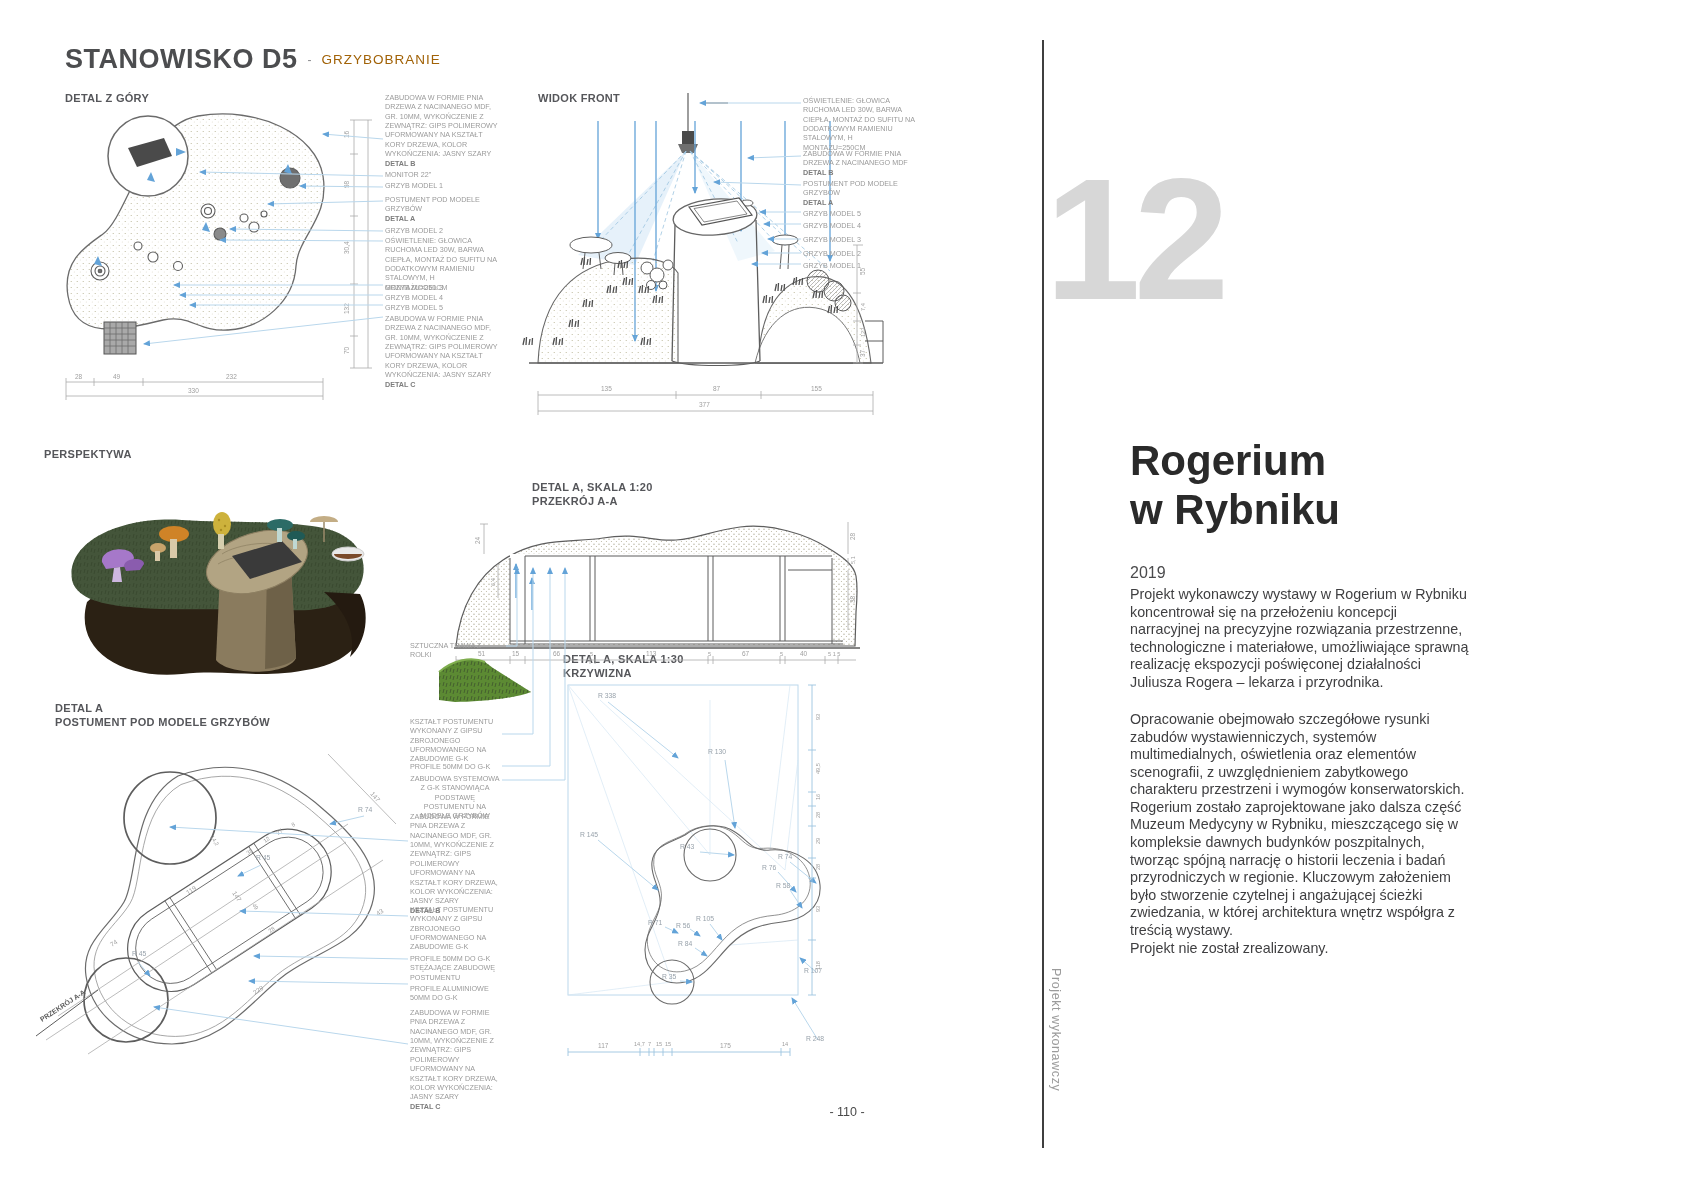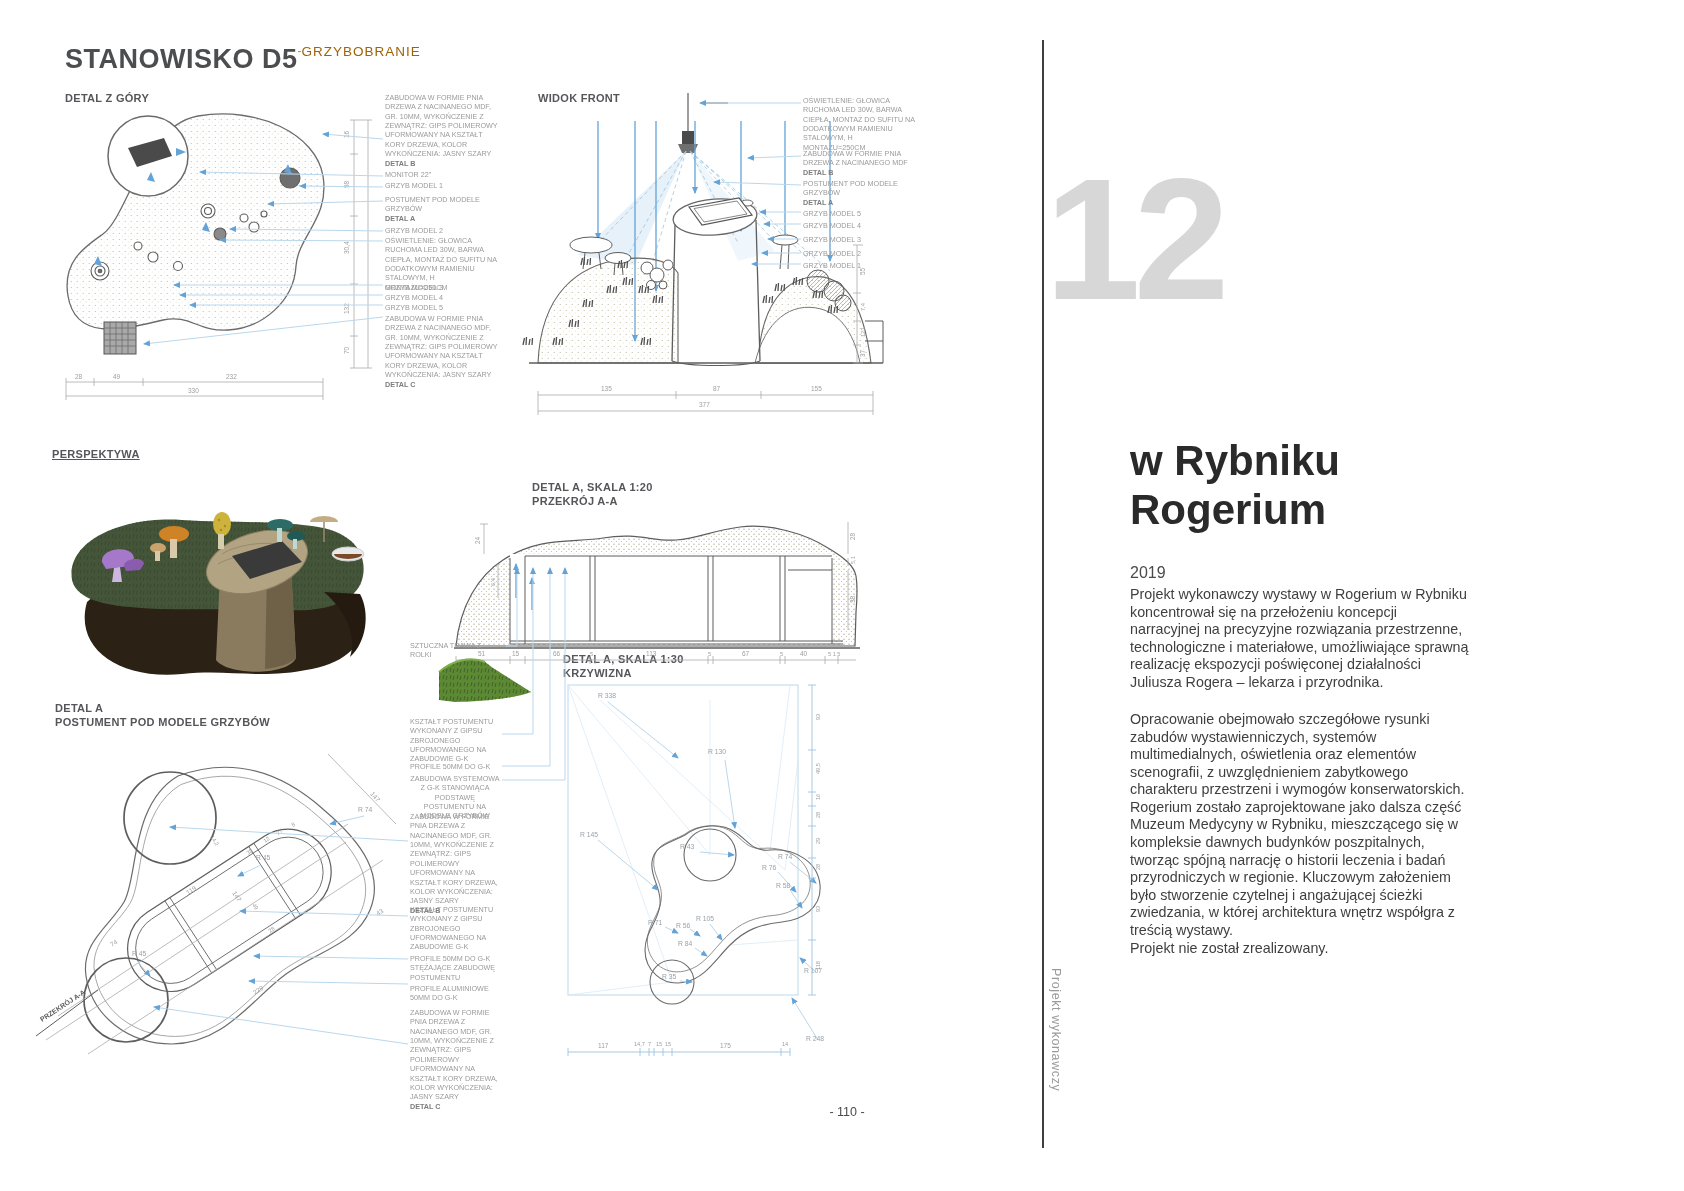--- a/index.html
+++ b/index.html
@@ -2,21 +2,21 @@
 <html><head>
 <meta charset="utf-8">
 <style>
   html,body{margin:0;padding:0;background:#fff;}
   body{width:1684px;height:1191px;position:relative;overflow:hidden;
        font-family:"Liberation Sans",sans-serif;color:#444;}
   .abs{position:absolute;}
   .lbl{font-size:11px;font-weight:700;color:#55565a;letter-spacing:.3px;line-height:1.25;}
   .ann{position:absolute;width:114px;font-size:7.2px;line-height:1.3;color:#9a9a9a;z-index:10;}
   .ann .det{display:block;font-weight:700;color:#7c7c7c;}
-  .title-row{display:flex;align-items:flex-start;}
+  .title-row{display:flex;align-items:center;gap:10px;}
   .t1{font-size:27px;font-weight:800;color:#4c4d4f;letter-spacing:.5px;}
   .tsep{font-size:12px;color:#8a8b8e;}
   .t2{font-size:13.5px;color:#a16207;letter-spacing:1px;}
   .chap-num{font-size:172px;font-weight:800;color:#d7d7d7;line-height:1;letter-spacing:-7px;}
   .chap-title{font-size:42px;font-weight:800;color:#2a2a2a;line-height:1.17;}
   .chap-year{font-size:16px;color:#4a4a4c;}
   .body-text{width:340px;font-size:14.3px;line-height:1.23;color:#3f3f41;}
   .body-text p{margin:0;}
   .vert-label{writing-mode:vertical-rl;font-size:12.5px;color:#9b9b9b;letter-spacing:.6px;}
   .divider{background:#3f3f3f;}
@@ -62,21 +62,21 @@
 </svg>
 
 <div class="abs title-row" style="left:65px;top:44px;">
   <span class="t1">STANOWISKO D5</span>
   <span class="tsep">-</span>
   <span class="t2">GRZYBOBRANIE</span>
 </div>
 
 <div class="abs lbl" style="left:65px;top:92px;">DETAL Z GÓRY</div>
 <div class="abs lbl" style="left:538px;top:92px;">WIDOK FRONT</div>
-<div class="abs lbl" style="left:52px;top:448px;text-decoration:underline;">PERSPEKTYWA</div>
+<div class="abs lbl" style="left:44px;top:448px;">PERSPEKTYWA</div>
 <div class="abs lbl" style="left:516px;top:481px;margin-left:16px;">
   <div>DETAL A, SKALA 1:20</div>
   <div>PRZEKRÓJ A-A</div>
 </div>
 <div class="abs lbl" style="left:55px;top:702px;">
   <div>DETAL A</div>
   <div>POSTUMENT POD MODELE GRZYBÓW</div>
 </div>
 <div class="abs lbl" style="left:563px;top:653px;">
   <div>DETAL A, SKALA 1:30</div>
@@ -480,22 +480,22 @@
 
 <div class="ann" style="left:410px;top:812px;width:90px;"><span>ZABUDOWA W FORMIE PNIA DRZEWA Z NACINANEGO MDF, GR. 10MM, WYKOŃCZENIE Z ZEWNĄTRZ: GIPS POLIMEROWY UFORMOWANY NA KSZTAŁT KORY DRZEWA, KOLOR WYKOŃCZENIA: JASNY SZARY</span><span class="det">DETAL B</span></div>
 <div class="ann" style="left:410px;top:905px;width:90px;"><span>KSZTAŁT POSTUMENTU WYKONANY Z GIPSU ZBROJONEGO UFORMOWANEGO NA ZABUDOWIE G-K</span></div>
 <div class="ann" style="left:410px;top:954px;width:90px;"><span>PROFILE 50MM DO G-K STĘŻAJĄCE ZABUDOWĘ POSTUMENTU</span></div>
 <div class="ann" style="left:410px;top:984px;width:90px;"><span>PROFILE ALUMINIOWE 50MM DO G-K</span></div>
 <div class="ann" style="left:410px;top:1008px;width:90px;"><span>ZABUDOWA W FORMIE PNIA DRZEWA Z NACINANEGO MDF, GR. 10MM, WYKOŃCZENIE Z ZEWNĄTRZ: GIPS POLIMEROWY UFORMOWANY NA KSZTAŁT KORY DRZEWA, KOLOR WYKOŃCZENIA: JASNY SZARY</span><span class="det">DETAL C</span></div>
 
 <div class="abs divider" style="left:1042px;top:40px;width:1.6px;height:1108px;"></div>
 <div class="abs chap-num" style="left:1045px;top:153px;">12</div>
 <div class="abs chap-title" style="left:1130px;top:436px;">
+  <div>Rogerium</div>
   <div>w Rybniku</div>
-  <div>Rogerium</div>
 </div>
 <div class="abs chap-year" style="left:1130px;top:564px;">2019</div>
 <div class="abs body-text" style="left:1130px;top:586px;">
   <p>Projekt wykonawczy wystawy w Rogerium w Rybniku koncentrował się na przełożeniu koncepcji narracyjnej na precyzyjne rozwiązania przestrzenne, technologiczne i materiałowe, umożliwiające sprawną realizację ekspozycji poświęconej działalności Juliusza Rogera – lekarza i przyrodnika.</p>
 </div>
 <div class="abs body-text" style="left:1130px;top:711px;">
   <p>Opracowanie obejmowało szczegółowe rysunki zabudów wystawienniczych, systemów multimedialnych, oświetlenia oraz elementów scenografii, z uwzględnieniem zabytkowego charakteru przestrzeni i wymogów konserwatorskich. Rogerium zostało zaprojektowane jako dalsza część Muzeum Medycyny w Rybniku, mieszczącego się w kompleksie dawnych budynków poszpitalnych, tworząc spójną narrację o historii leczenia i badań przyrodniczych w regionie. Kluczowym założeniem było stworzenie czytelnej i angażującej ścieżki zwiedzania, w której architektura wnętrz współgra z treścią wystawy.</p>
   <p>Projekt nie został zrealizowany.</p>
 </div>
 <div class="abs vert-label" style="left:1049px;top:968px;height:150px;">Projekt wykonawczy</div>

